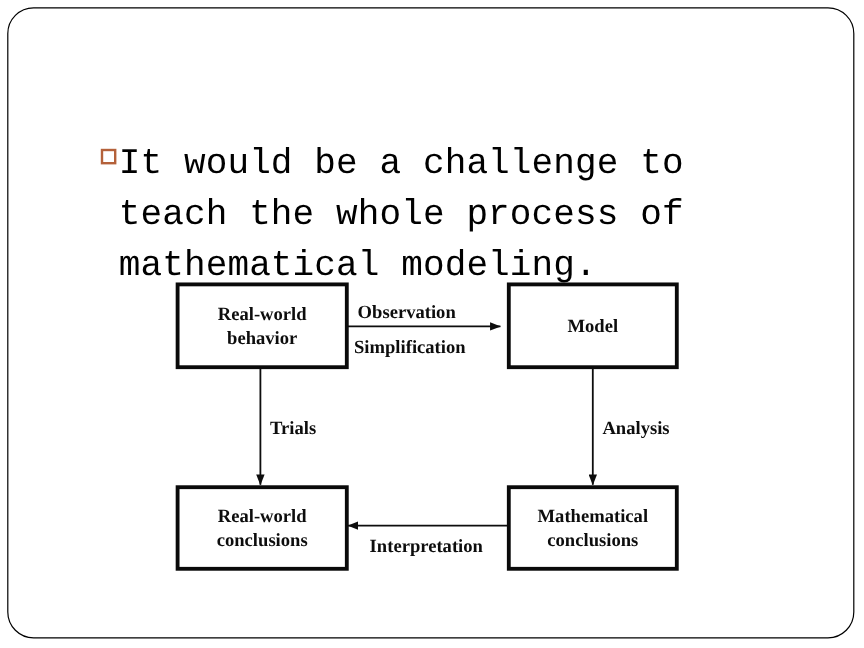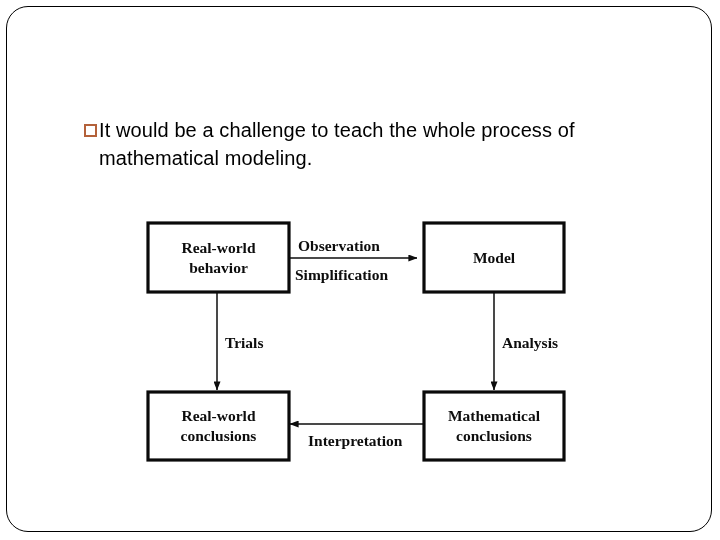--- a/index.html
+++ b/index.html
@@ -53,33 +53,33 @@
     width: 13px;
     height: 13px;
     box-sizing: border-box;
     border: 2px solid #B4613A;
     background: transparent;
     margin-top: 8px;
     margin-right: 2px;
   }
   .bullet-text {
     flex: 1 1 auto;
-    font-family: Liberation Sans, sans-serif;
-    font-size: 20px;
+    font-family: Liberation Mono, monospace;
+    font-size: 30px;
     line-height: 1.42;
     color: #000000;
     letter-spacing: 0.1px;
     text-indent: 0;
   }
 
   
   #diagram-wrap {
     position: absolute;
     left: 128px;
-    top: 208px;
+    top: 222px;
     width: 462px;
     height: 268px;
   }
   #diagram-svg {
     display: block;
     width: 462px;
     height: 268px;
   }
   .dg-box-rect {
     fill: #ffffff;

